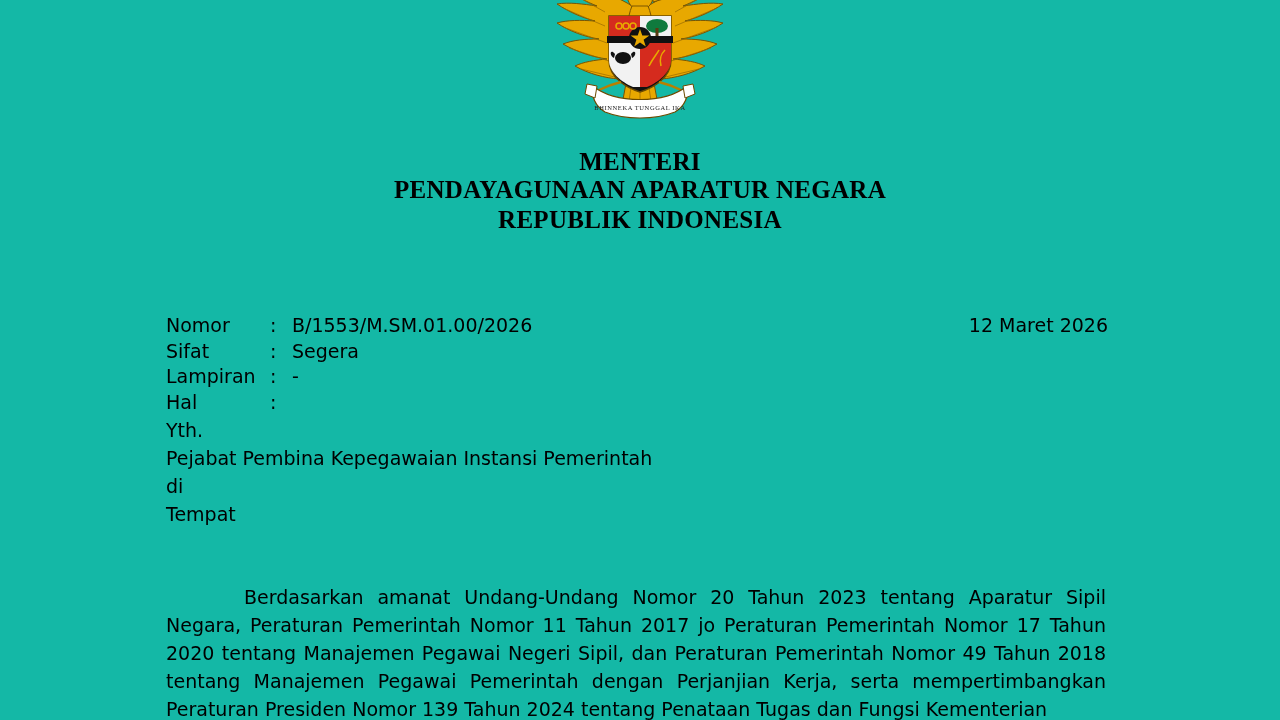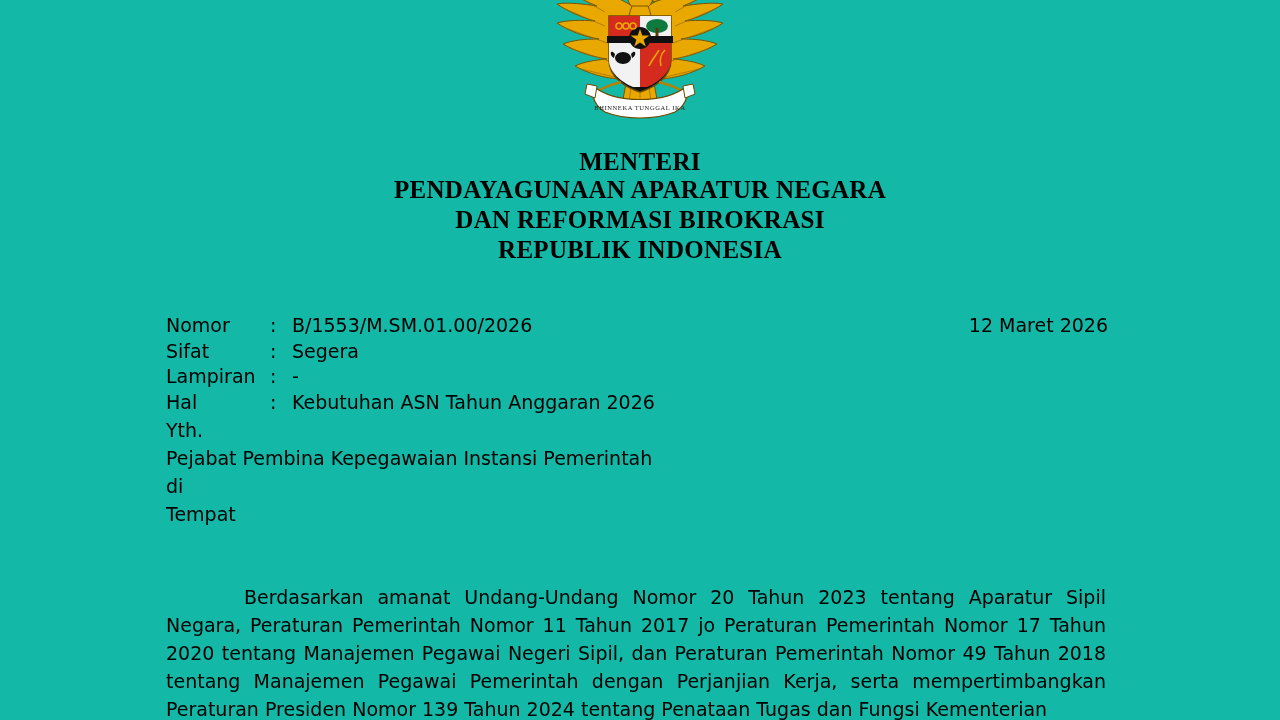--- a/index.html
+++ b/index.html
@@ -189,21 +189,20 @@
           <path d="M158 98 L 148 100 L 150 112 L 160 108 Z" fill="#FFFFFF" stroke="#6b4a00" stroke-width="1"></path>
           <text x="105" y="124" font-size="6.5" font-family="'Liberation Serif', serif" text-anchor="middle" fill="#222" letter-spacing="0.6">BHINNEKA TUNGGAL IKA</text>
         </g>
       </svg>
     </div>
   </div>
 
   <div class="letterhead">
     <div class="l1">MENTERI</div>
     <div class="l2">PENDAYAGUNAAN APARATUR NEGARA</div>
-    <div class="l3">DAN REFORMASI BIROKRASI</div>
     <div class="l4">REPUBLIK INDONESIA</div>
   </div>
 
   <div class="meta">
     <div class="meta-row">
       <span class="meta-label">Nomor</span>
       <span class="meta-colon">:</span>
       <span class="meta-value">B/1553/M.SM.01.00/2026</span>
     </div>
     <div class="meta-row">
@@ -212,21 +211,20 @@
       <span class="meta-value">Segera</span>
     </div>
     <div class="meta-row">
       <span class="meta-label">Lampiran</span>
       <span class="meta-colon">:</span>
       <span class="meta-value">-</span>
     </div>
     <div class="meta-row">
       <span class="meta-label">Hal</span>
       <span class="meta-colon">:</span>
-      <span class="meta-value">Kebutuhan ASN Tahun Anggaran 2026</span>
     </div>
   </div>
 
   <div class="letter-date">12 Maret 2026</div>
 
   <div class="recipient">
     <div>Yth.</div>
     <div>Pejabat Pembina Kepegawaian Instansi Pemerintah</div>
     <div>di</div>
     <div>Tempat</div>

